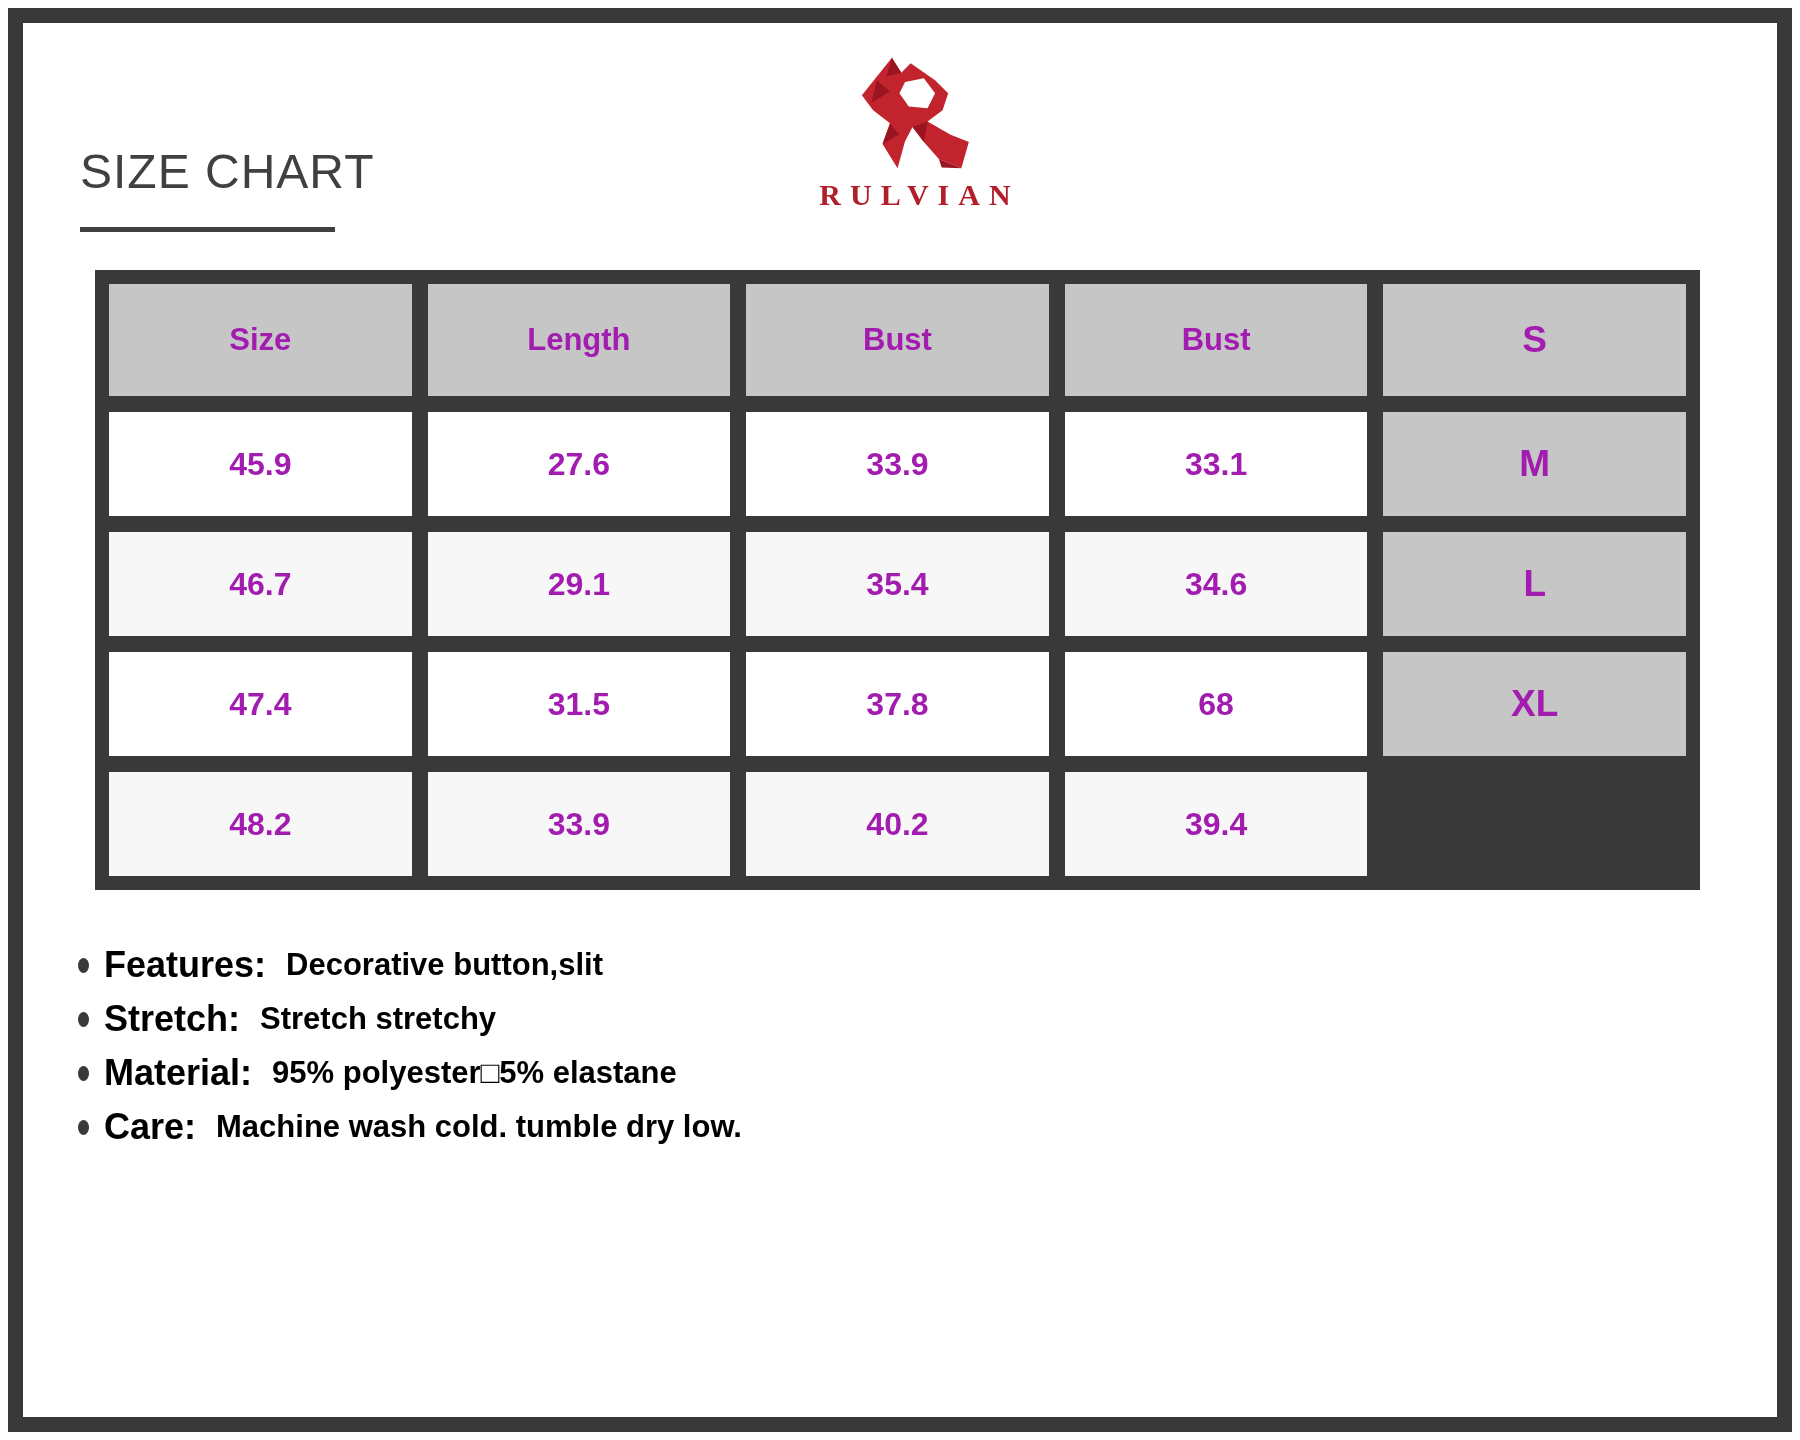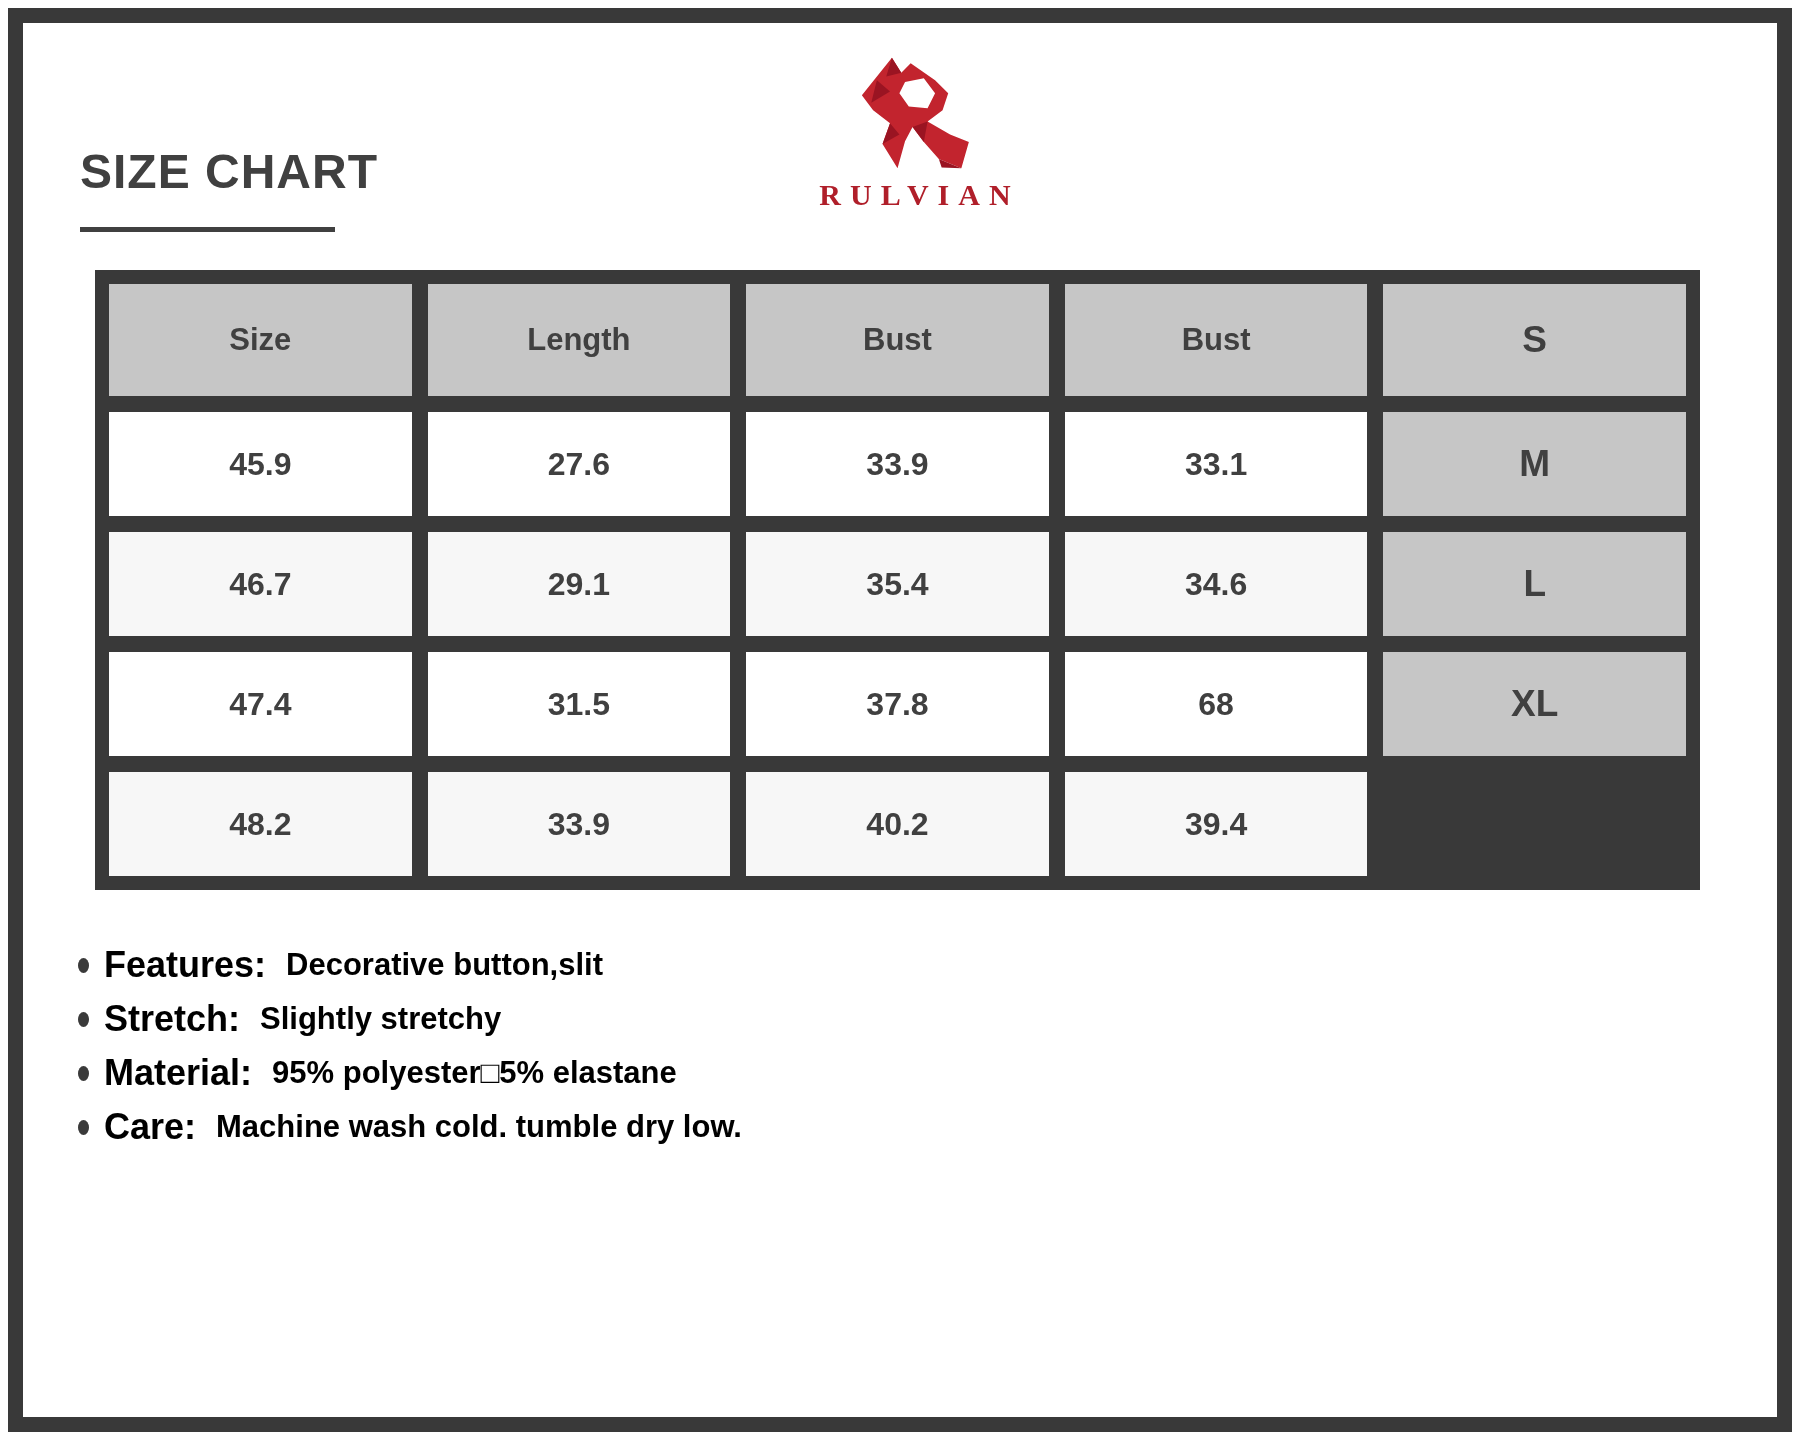--- a/index.html
+++ b/index.html
@@ -14,21 +14,21 @@
   }
   .frame {
     position: absolute; inset: 8px;
     border: 15px solid #393939;
     pointer-events: none;
   }
   
   .title-block { position: absolute; left: 80px; top: 148px; }
   .page-title {
     margin: 0; font-size: 48px; line-height: 1;
-    font-weight: bold; letter-spacing: 1px; color: #404040;
+    font-weight: normal; letter-spacing: 1px; color: #404040;
   }
   .title-underline {
     margin-top: 31px; width: 255px; height: 5px; background: #404040;
   }
   
   .brand {
     position: absolute; left: 915px; top: 52px;
     transform: translateX(-50%);
     display: flex; flex-direction: column; align-items: center;
   }
@@ -44,21 +44,21 @@
     position: absolute; left: 95px; top: 270px;
     width: 1605px; height: 620px;
     background: #393939; padding: 14px;
     display: grid;
     grid-template-columns: repeat(5, 1fr);
     grid-template-rows: 112px repeat(4, 1fr);
     gap: 16px;
   }
   .cell {
     display: flex; align-items: center; justify-content: center;
-    font-weight: bold; background: #ffffff; color: #404040;
+    font-weight: bold; background: #ffffff; color: #a21caf;
   }
   .cell.head  { background: #C6C6C6; font-size: 31px; }
   .cell.sizec { background: #C6C6C6; font-size: 37px; }
   .cell.val   { font-size: 32px; }
   .cell.alt   { background: #F7F7F7; }
   
   .details { position: absolute; left: 78px; top: 945px; }
   .detail-row {
     display: flex; align-items: center;
     margin-bottom: 14px; line-height: 40px;
@@ -137,21 +137,21 @@
 
 <div class="details">
   <div class="detail-row">
     <span class="bullet"></span>
     <span class="detail-label">Features:</span>
     <span class="detail-value">Decorative button,slit</span>
   </div>
   <div class="detail-row">
     <span class="bullet"></span>
     <span class="detail-label">Stretch:</span>
-    <span class="detail-value">Slightly stretchy</span>
+    <span class="detail-value">Stretch stretchy</span>
   </div>
   <div class="detail-row">
     <span class="bullet"></span>
     <span class="detail-label">Material:</span>
     <span class="detail-value">95% polyester□5% elastane</span>
   </div>
   <div class="detail-row">
     <span class="bullet"></span>
     <span class="detail-label">Care:</span>
     <span class="detail-value">Machine wash cold. tumble dry low.</span>

